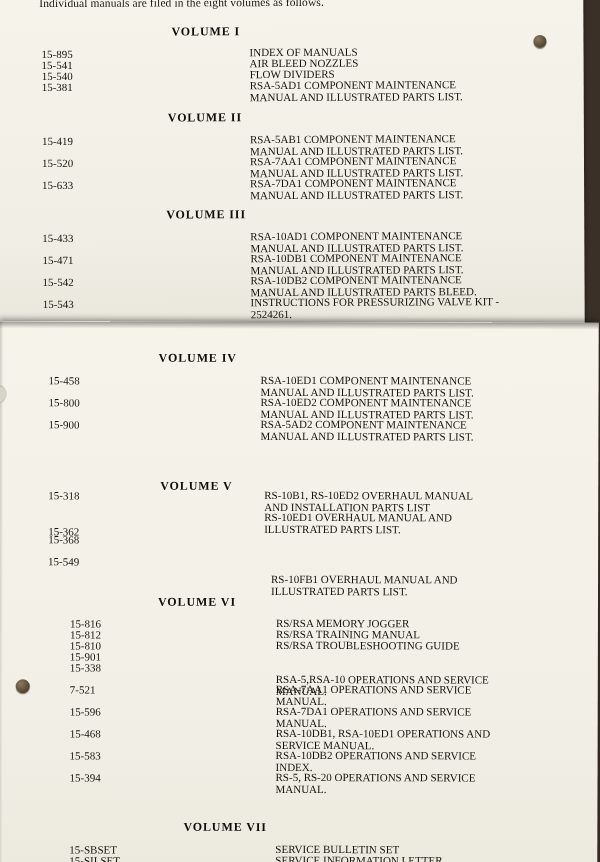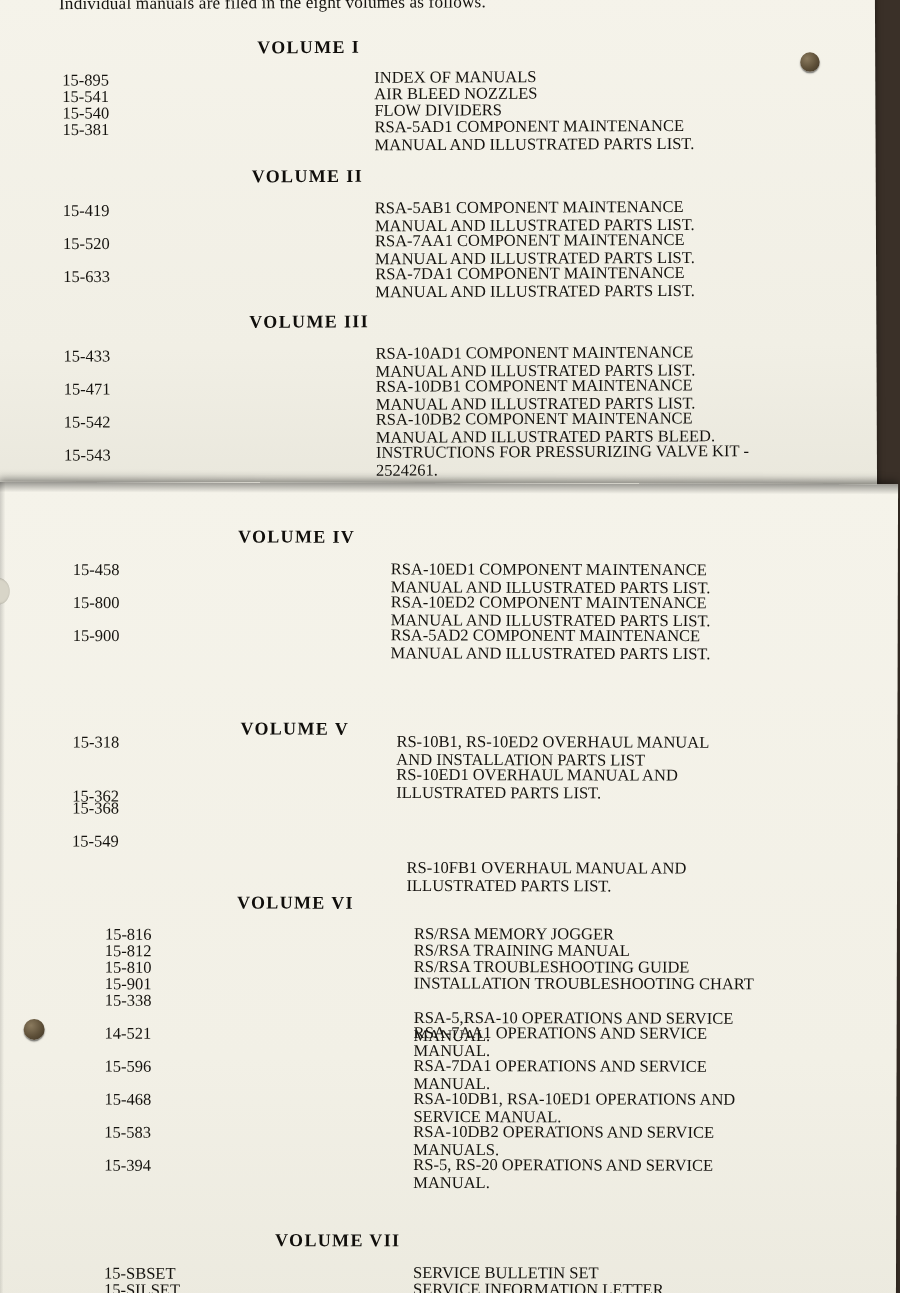--- a/index.html
+++ b/index.html
@@ -194,41 +194,40 @@
   <div class="abs entry-code" style="left:72px; top:296px;">15-816</div>
   <div class="abs entry-text" style="left:278px; top:296px; white-space:pre-line;">RS/RSA MEMORY JOGGER</div>
 
   <div class="abs entry-code" style="left:72px; top:307px;">15-812</div>
   <div class="abs entry-text" style="left:278px; top:307px; white-space:pre-line;">RS/RSA TRAINING MANUAL</div>
 
   <div class="abs entry-code" style="left:72px; top:318px;">15-810</div>
   <div class="abs entry-text" style="left:278px; top:318px; white-space:pre-line;">RS/RSA TROUBLESHOOTING GUIDE</div>
 
   <div class="abs entry-code" style="left:72px; top:329px;">15-901</div>
-  <div class="abs entry-text" style="left:278px; top:329px; white-space:pre-line;">INSTALLATION TROUBLESHOOTING CHART</div>
 
   <div class="abs entry-code" style="left:72px; top:340px;">15-338</div>
   <div class="abs entry-text" style="left:278px; top:340px; white-space:pre-line;margin-top:12px;">RSA-5,RSA-10 OPERATIONS AND SERVICE
 MANUAL.</div>
 
-  <div class="abs entry-code" style="left:72px; top:362px;">14-521</div>
+  <div class="abs entry-code" style="left:72px; top:362px;">7-521</div>
   <div class="abs entry-text" style="left:278px; top:362px; white-space:pre-line;">RSA-7AA1 OPERATIONS AND SERVICE
 MANUAL.</div>
 
   <div class="abs entry-code" style="left:72px; top:384px;">15-596</div>
   <div class="abs entry-text" style="left:278px; top:384px; white-space:pre-line;">RSA-7DA1 OPERATIONS AND SERVICE
 MANUAL.</div>
 
   <div class="abs entry-code" style="left:72px; top:406px;">15-468</div>
   <div class="abs entry-text" style="left:278px; top:406px; white-space:pre-line;">RSA-10DB1, RSA-10ED1 OPERATIONS AND
 SERVICE MANUAL.</div>
 
   <div class="abs entry-code" style="left:72px; top:428px;">15-583</div>
   <div class="abs entry-text" style="left:278px; top:428px; white-space:pre-line;">RSA-10DB2 OPERATIONS AND SERVICE
-MANUALS.</div>
+INDEX.</div>
 
   <div class="abs entry-code" style="left:72px; top:450px;">15-394</div>
   <div class="abs entry-text" style="left:278px; top:450px; white-space:pre-line;">RS-5, RS-20 OPERATIONS AND SERVICE
 MANUAL.</div>
 
   <div class="abs vol-head" style="left:186px; top:498px;">VOLUME VII</div>
 
   <div class="abs entry-code" style="left:72px; top:522px;">15-SBSET</div>
   <div class="abs entry-text" style="left:278px; top:522px; white-space:pre-line;text-align:center;">SERVICE BULLETIN SET</div>
 

